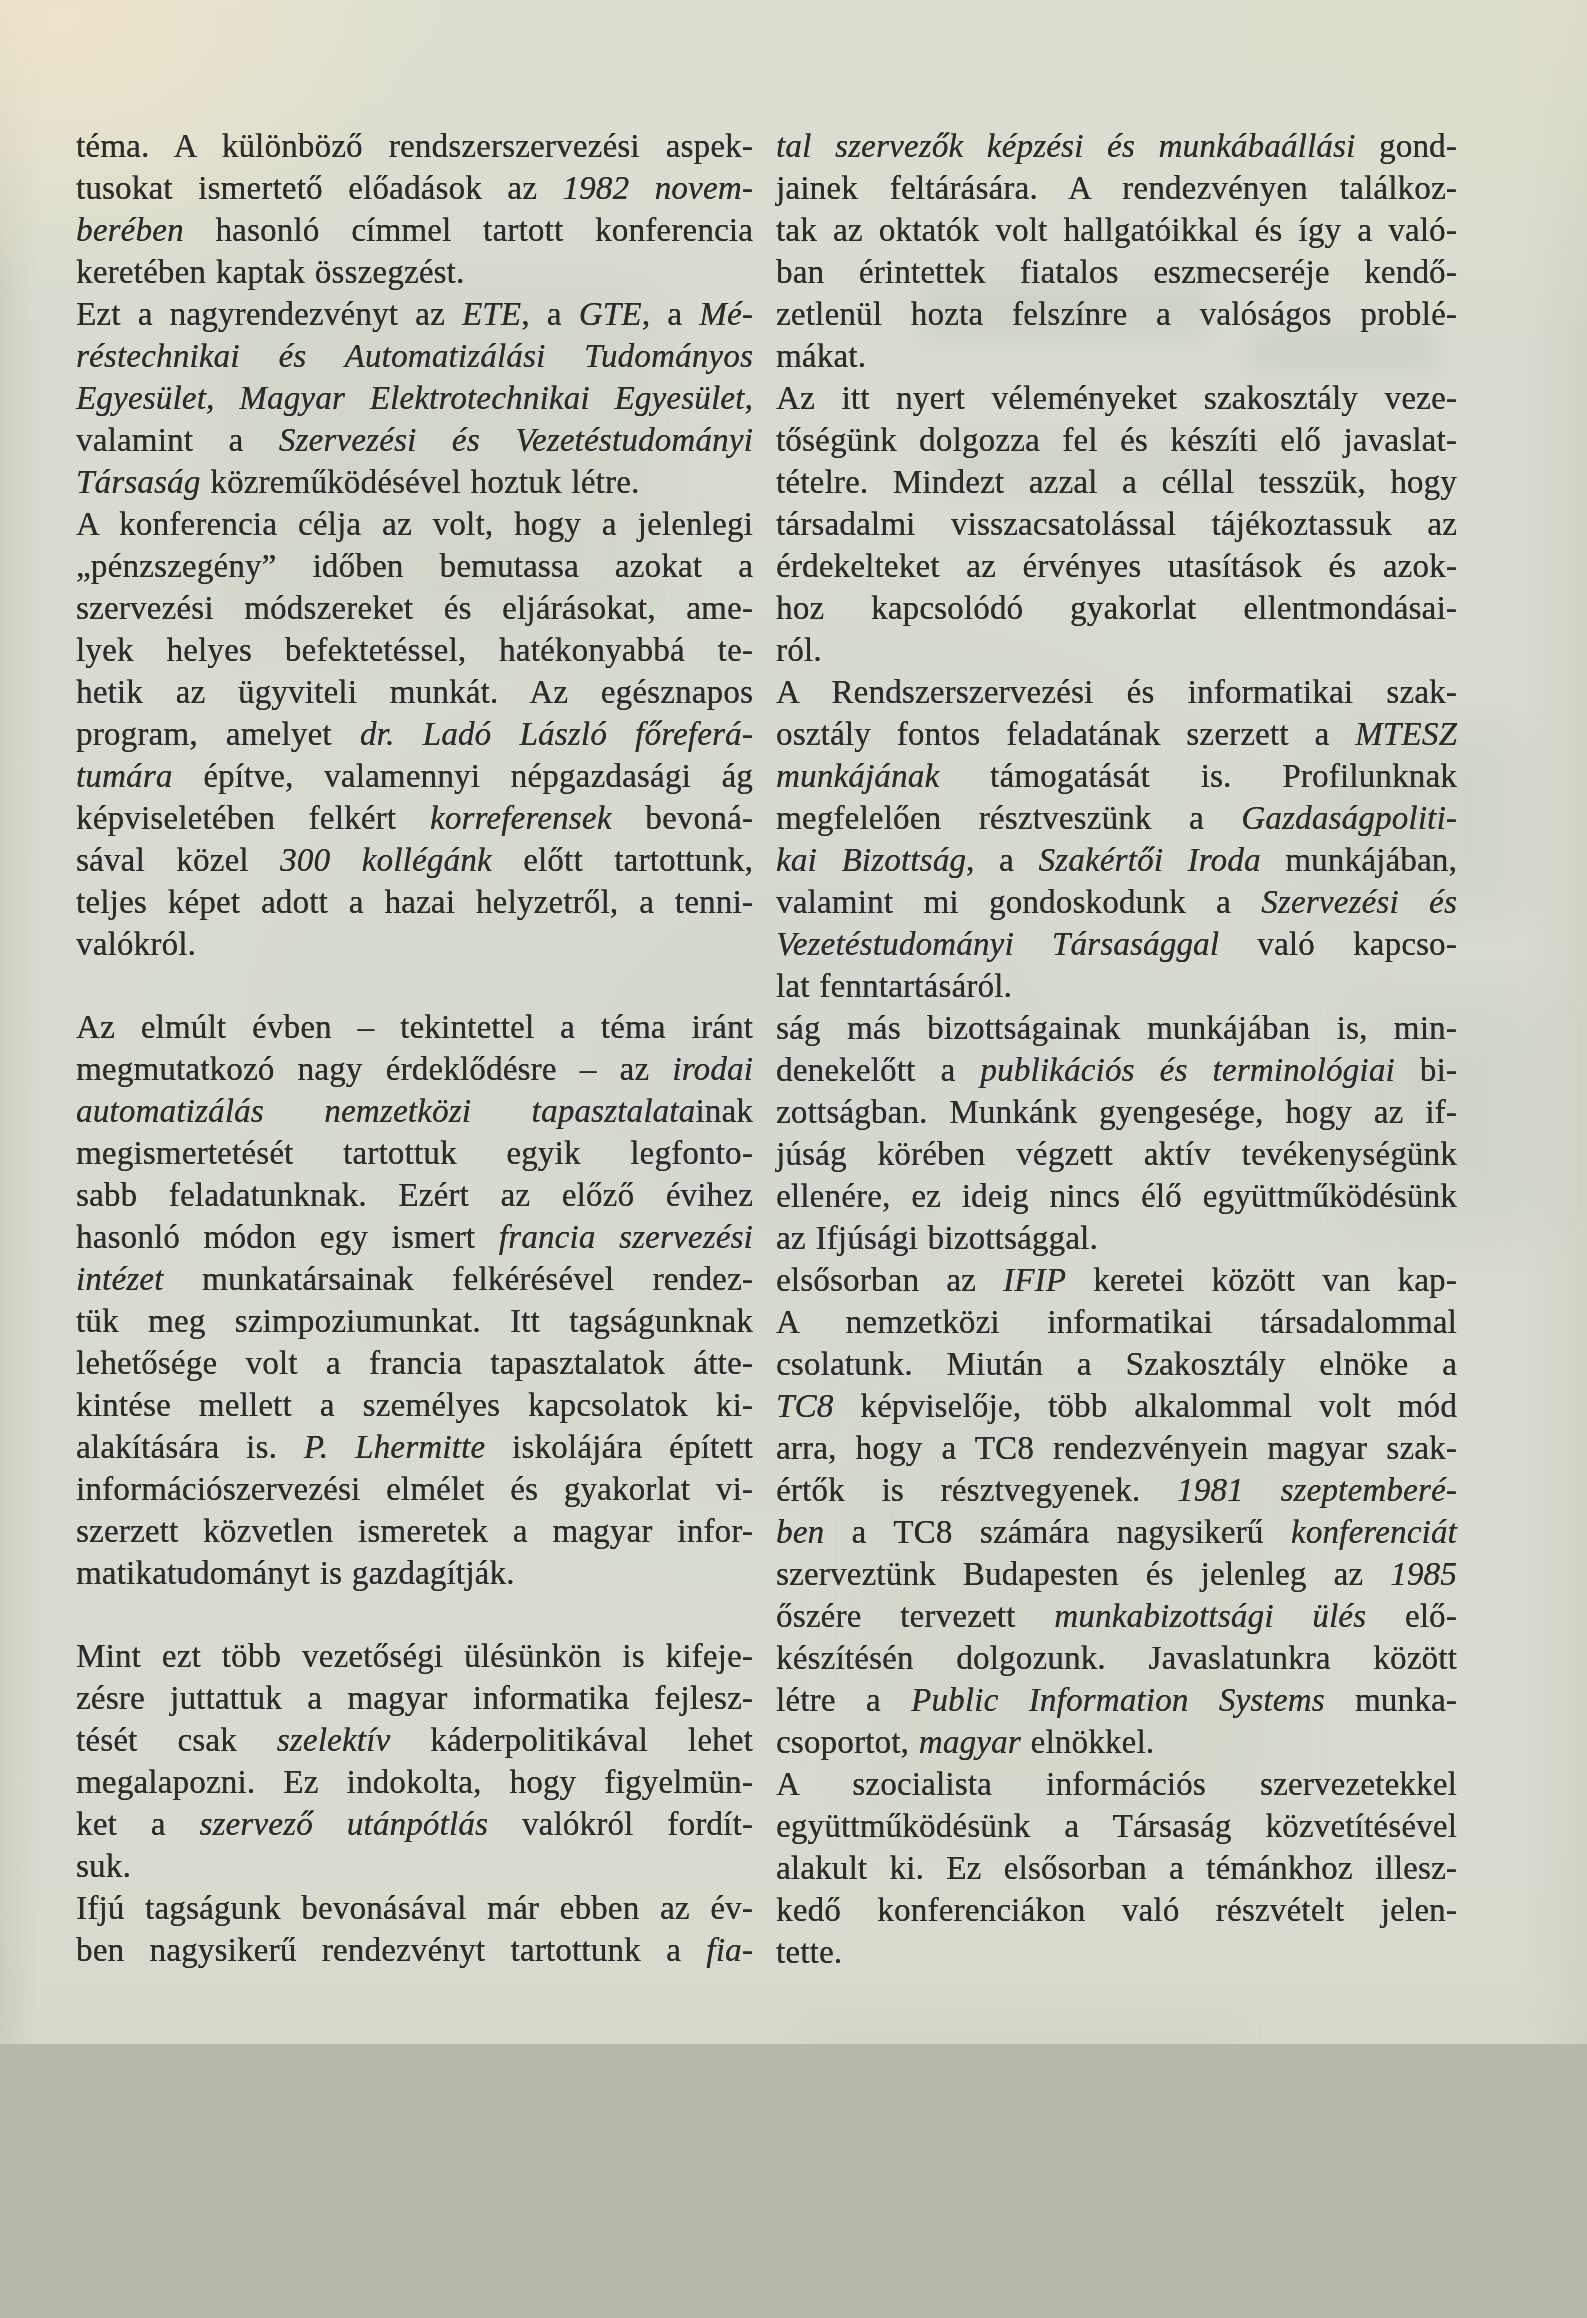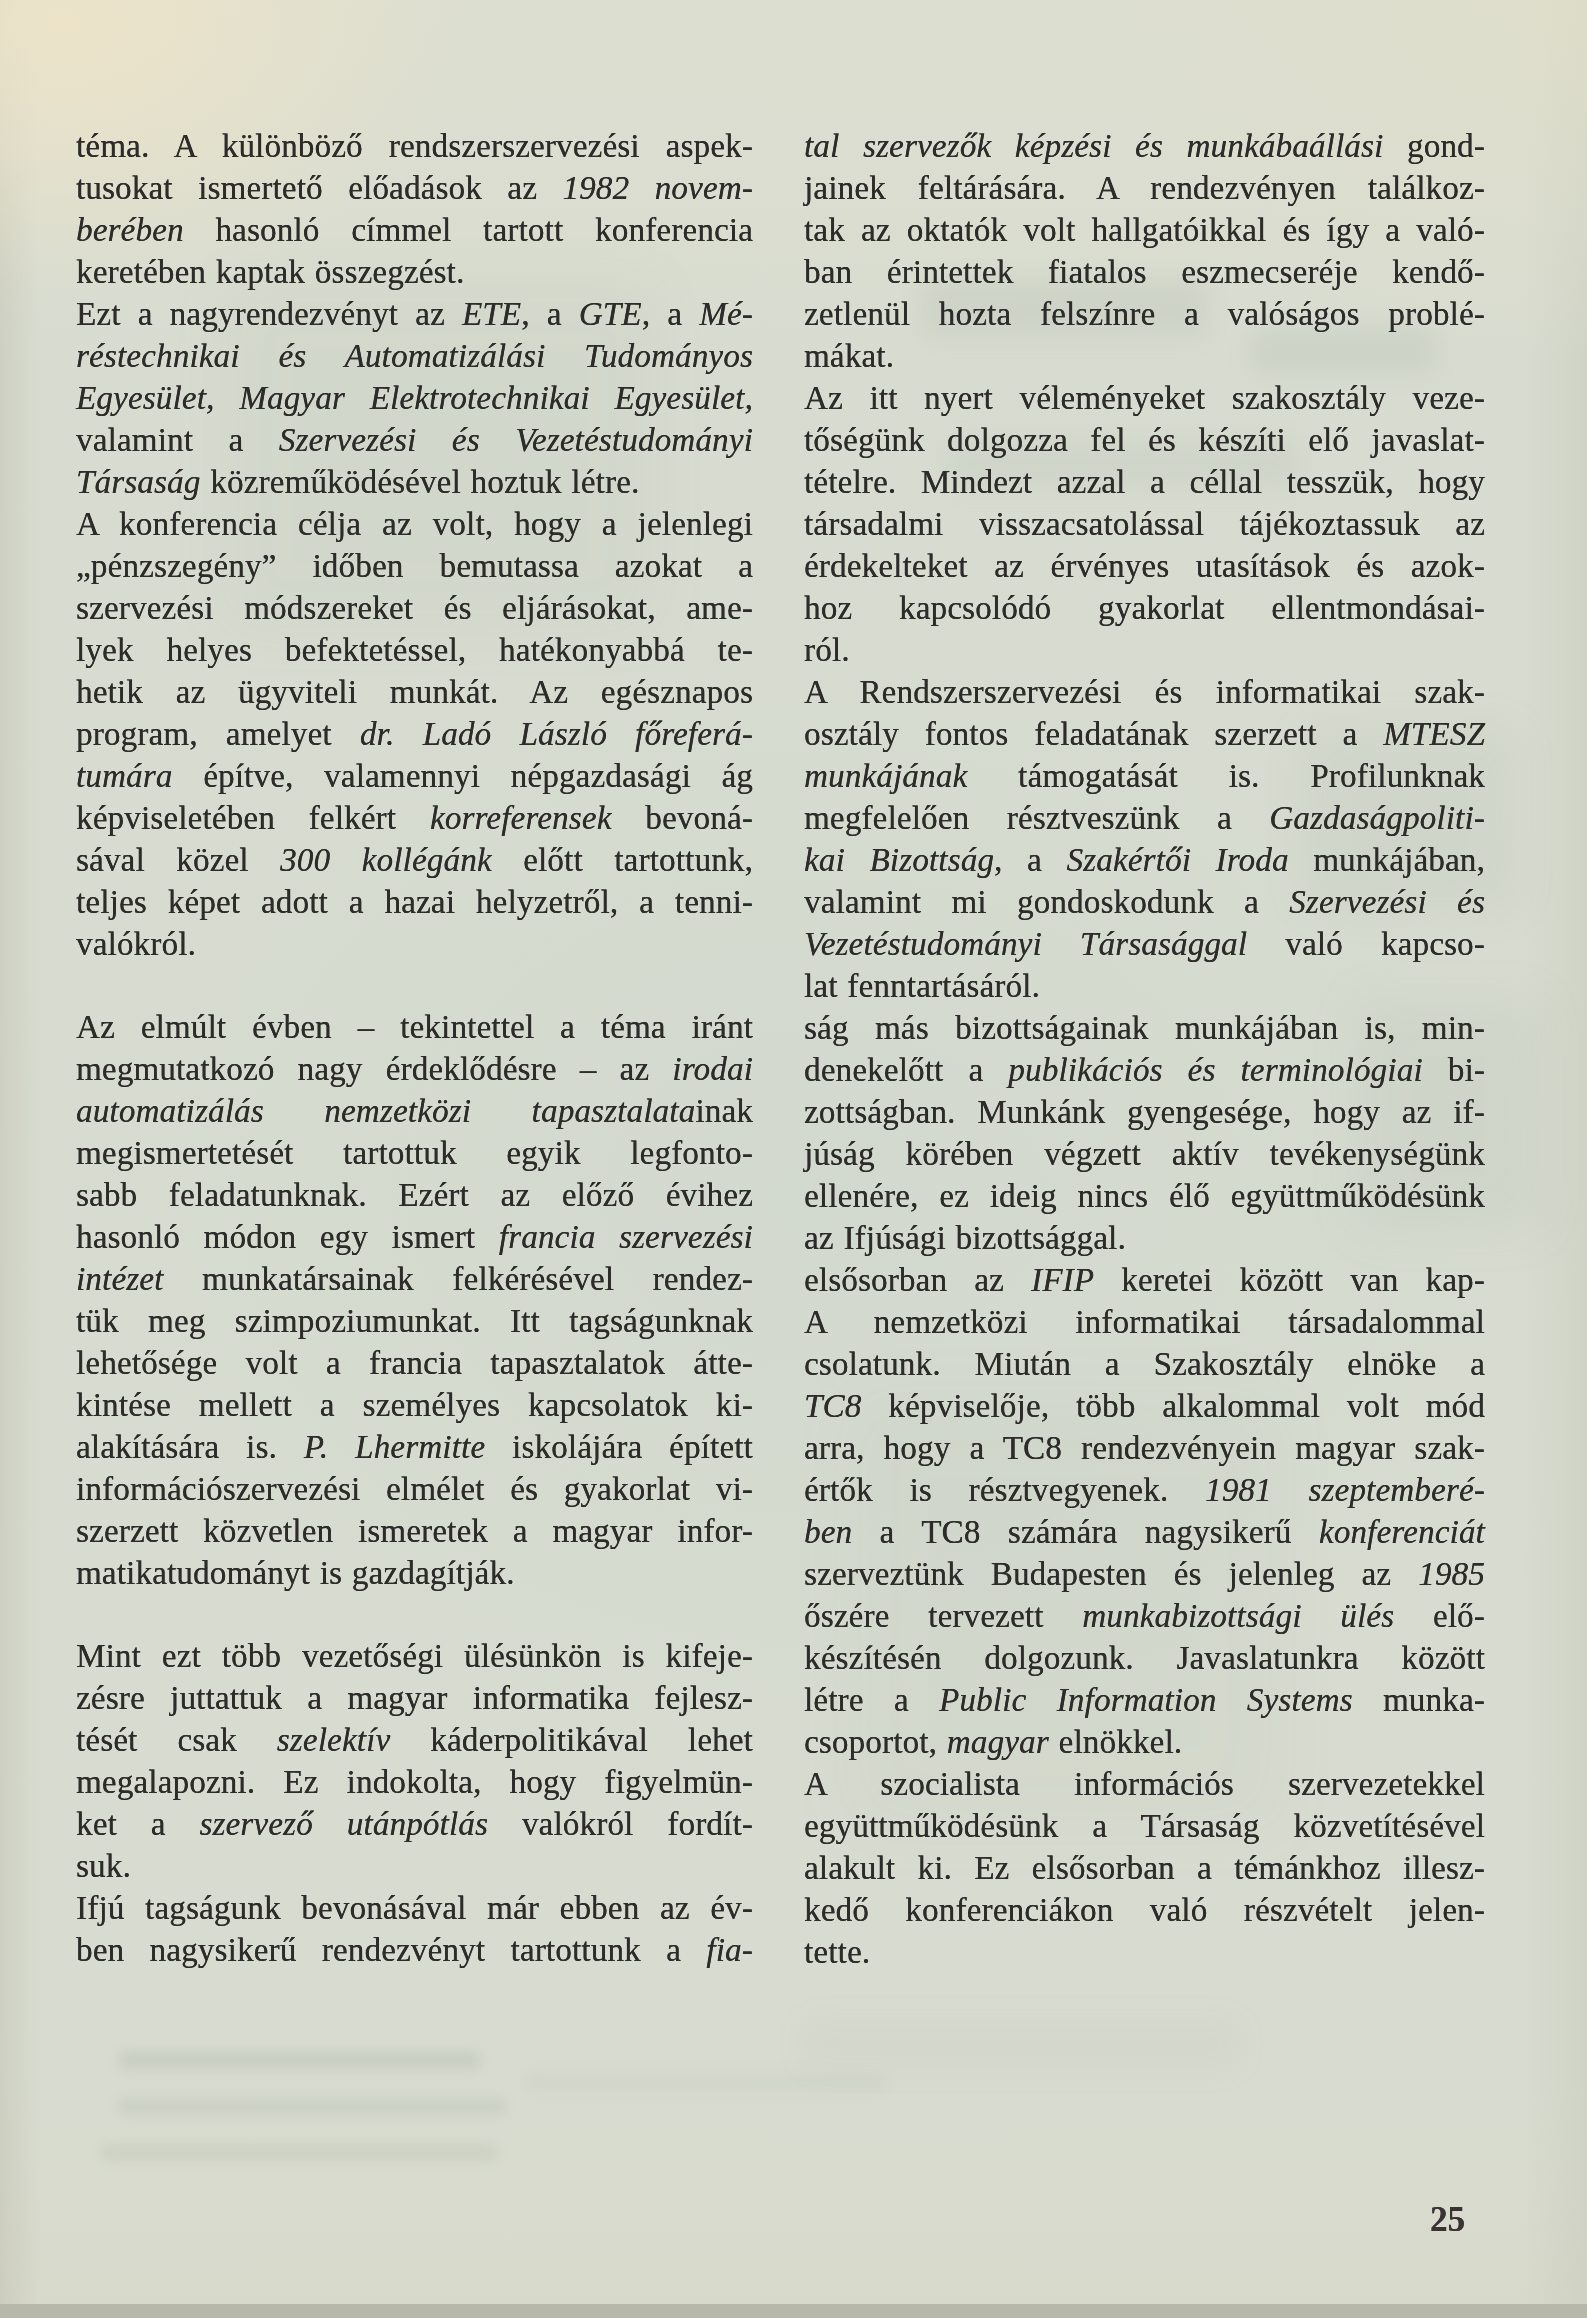--- a/index.html
+++ b/index.html
@@ -1,18 +1,18 @@
 <!DOCTYPE html>
 <html style="font-size:13.5px"><head>
 <meta charset="utf-8">
 <style>
   html,body{margin:0;padding:0;background:#b8b8aa;}
   .page{
     position:relative;
-    width:1587px;height:2304px;
+    width:1587px;height:2044px;
     overflow:hidden;
     background-color:#d8dcd0;
     background-image:
       radial-gradient(ellipse 642px 439px at 4% 1%, rgba(238,228,200,0.90), rgba(238,228,200,0) 62%),
       radial-gradient(ellipse 760px 549px at 99% 1%, rgba(225,222,200,0.55), rgba(225,222,200,0) 60%),
       linear-gradient(180deg, rgba(228,226,208,0.40), rgba(210,216,202,0) 16%),
       radial-gradient(ellipse 1098px 845px at 52% 52%, rgba(205,214,204,0.55), rgba(205,214,204,0) 78%),
       linear-gradient(90deg, rgba(180,178,160,0.30), rgba(180,178,160,0) 2.5%),
       linear-gradient(270deg, rgba(188,192,176,0.30), rgba(188,192,176,0) 4%),
       linear-gradient(0deg, rgba(214,212,194,0.35), rgba(214,212,194,0) 10%);
@@ -22,21 +22,21 @@
   .col{
     position:absolute;
     top:125px;
     font-size:33px;
     line-height:42px;
     letter-spacing:0.2px;
     word-spacing:1.3px;
     text-shadow:0.2px 0 currentColor;
   }
   .col-left{left:76px;width:677px;}
-  .col-right{left:804px;width:681px;}
+  .col-right{left:776px;width:681px;}
   .line{
     height:42px;
     white-space:nowrap;
     text-align:justify;
     text-align-last:justify;
   }
   .line.short{text-align-last:left;white-space:normal;}
   .line.brk{margin-bottom:41px;}
   .it{font-style:italic;}
   .page-number{

